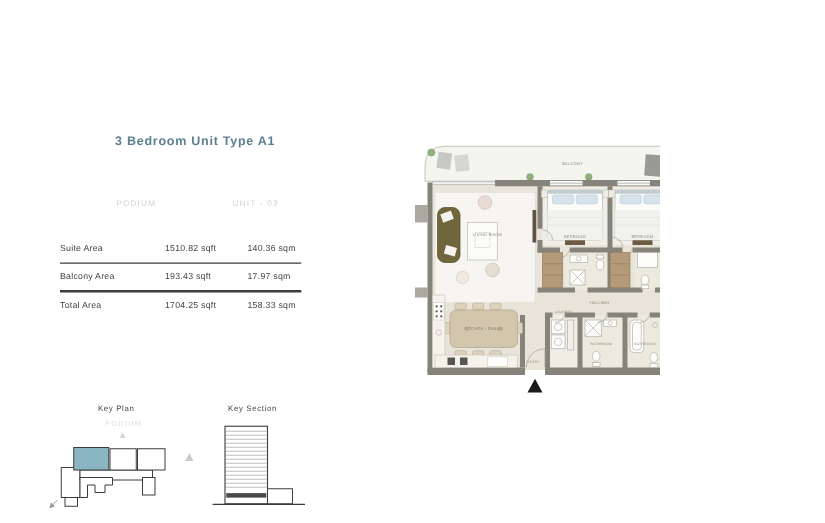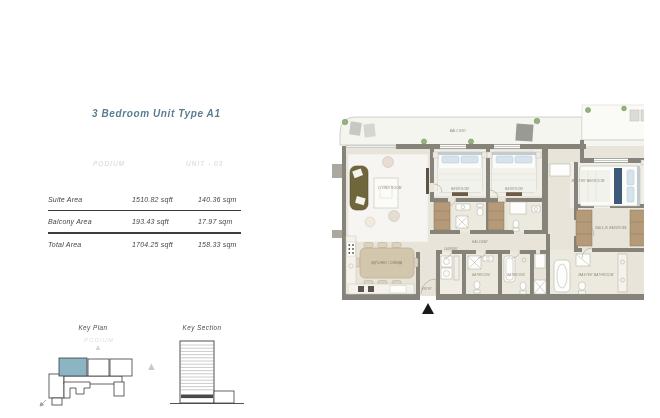--- a/index.html
+++ b/index.html
@@ -1,17 +1,17 @@
 <!DOCTYPE html>
 <html><head>
 <meta charset="utf-8">
 <style>
   html,body{margin:0;padding:0;background:#fff;}
-  #page{position:relative;width:644px;height:418px;background:#ffffff;overflow:hidden;
-        font-family:"Liberation Sans",sans-serif;font-style:italic;}
+  #page{position:relative;width:528px;height:418px;background:#ffffff;overflow:hidden;
+        font-family:"Liberation Sans",sans-serif;}
   .abs{position:absolute;}
 
   
   #unit-title{left:92px;top:108px;font-size:10px;font-weight:700;color:#5b7f8f;letter-spacing:.6px;}
   #sub-level{left:93px;top:160px;font-size:6.5px;color:#d2d2d2;letter-spacing:1px;}
   #sub-unit{left:186px;top:160px;font-size:6.5px;color:#d2d2d2;letter-spacing:1px;}
 
   
   #area-table{left:48px;top:189px;width:193px;font-size:7px;color:#45453f;letter-spacing:.2px;}
   .trow{display:flex;align-items:center;height:21px;}

